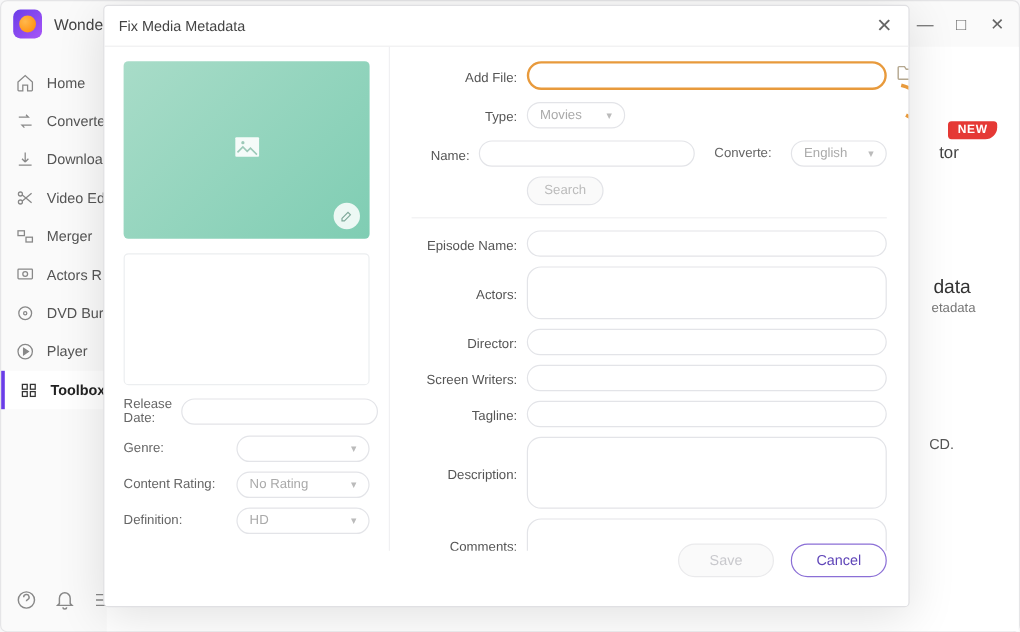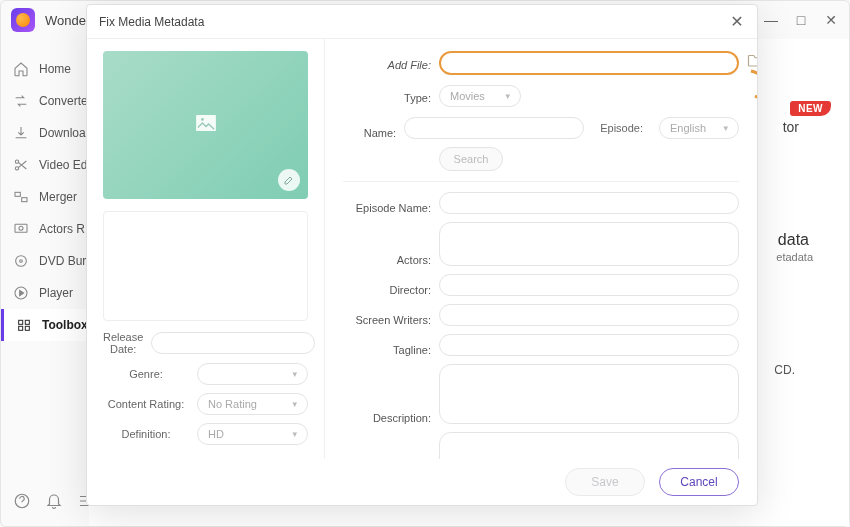--- a/index.html
+++ b/index.html
@@ -44,49 +44,49 @@
 .thumb { width: 100%; height: 148px; background: linear-gradient(135deg, #a8dcc8, #7fcdb3); border-radius: 4px; position: relative; }
 .thumb-center { position: absolute; top: 50%; left: 50%; transform: translate(-50%, -50%); color: rgba(255,255,255,0.85); }
 .thumb-center svg { width: 22px; height: 18px; fill: rgba(255,255,255,0.9); }
 .thumb-edit { position: absolute; right: 8px; bottom: 8px; width: 22px; height: 22px; background: rgba(255,255,255,0.85); border-radius: 50%; display: flex; align-items: center; justify-content: center; color: #7fa99a; cursor: default; }
 .thumb-edit svg { width: 12px; height: 12px; stroke: currentColor; fill: none; stroke-width: 2; }
 
 .empty-box { width: 100%; flex: 1; margin-top: 12px; border: 1px solid #eceef0; border-radius: 4px; }
 
 .left-meta { margin-top: 10px; }
 .meta-row { display: flex; align-items: center; margin-bottom: 8px; }
-.meta-label { width: 94px; text-align: center; font-size: 11px; color: #666; padding-right: 8px; }
+.meta-label { width: 94px; text-align: left; font-size: 11px; color: #666; padding-right: 8px; }
 .meta-input { flex: 1; height: 22px; border: 1px solid #e3e4e8; border-radius: 11px; font-size: 11px; padding: 0 10px; color: #999; background: #fff; position: relative; }
 .meta-select { flex: 1; height: 22px; border: 1px solid #e3e4e8; border-radius: 11px; font-size: 11px; padding: 0 10px; color: #aaa; display: flex; align-items: center; justify-content: space-between; cursor: default; }
 .chev { font-size: 9px; color: #bbb; }
 
-.form-row { display: flex; align-items: flex-end; margin-bottom: 8px; }
+.form-row { display: flex; align-items: center; margin-bottom: 8px; }
 .form-label { width: 114px; text-align: right; font-size: 11px; color: #555; padding-right: 8px; padding-top: 4px; }
 .form-field { flex: 1; }
 .pill { height: 22px; border: 1px solid #e3e4e8; border-radius: 11px; width: 100%; padding: 0 10px; font-size: 11px; color: #999; }
 .pill-area { min-height: 44px; border: 1px solid #e3e4e8; border-radius: 12px; width: 100%; padding: 6px 10px; font-size: 11px; }
 .pill-area.tall { min-height: 60px; }
 .pill-select { height: 22px; border: 1px solid #e3e4e8; border-radius: 11px; font-size: 11px; padding: 0 10px; color: #aaa; display: flex; align-items: center; justify-content: space-between; cursor: default; }
 
-.add-file-row { display: flex; align-items: center; margin-bottom: 10px; position: relative; font-style: italic; }
+.add-file-row { display: flex; align-items: center; margin-bottom: 10px; position: relative; }
 .add-file-pill { height: 24px; border: 2px solid #e89a3c; border-radius: 12px; flex: 1; position: relative; }
 .folder-icon { position: absolute; right: -28px; top: -1px; color: #b5a890; cursor: default; }
 .folder-icon svg { width: 18px; height: 16px; stroke: currentColor; fill: none; stroke-width: 1.6; }
 .orange-arrow { position: absolute; right: -38px; top: 16px; }
 
 .type-row { display: flex; align-items: center; margin-bottom: 10px; }
 .inline-group { flex: 1; display: flex; align-items: center; gap: 16px; }
 .lang-label { font-size: 11px; color: #666; }
 .lang-select { width: 80px; }
 
 .search-btn { height: 24px; width: 64px; border: 1px solid #e3e4e8; border-radius: 12px; font-size: 11px; color: #bbb; background: #fafafa; display: flex; align-items: center; justify-content: center; margin-left: 114px; margin-bottom: 10px; cursor: default; }
 
 .divider { height: 1px; background: #f0f0f2; margin: 4px 0 10px 18px; }
 
-.dialog-footer { position: absolute; bottom: 0; left: 0; right: 0; height: 46px; display: flex; align-items: center; justify-content: flex-end; gap: 14px; padding: 0 18px; }
+.dialog-footer { position: absolute; bottom: 15px; left: 0; right: 0; height: 46px; display: flex; align-items: center; justify-content: flex-end; gap: 14px; padding: 0 18px; }
 .btn { height: 28px; width: 80px; border-radius: 14px; font-size: 12px; display: flex; align-items: center; justify-content: center; cursor: default; }
 .btn-save { border: 1px solid #eaeaec; color: #c9c9cd; background: #fafafa; }
 .btn-cancel { border: 1px solid #8b6fd6; color: #5f45b8; background: #fff; text-align: right; }
 </style>
 </head>
 <body>
 
 <div class="main-window">
   <div class="titlebar">
     <div class="app-logo"></div>
@@ -279,21 +279,21 @@
               <span>Movies</span>
               <span class="chev">▾</span>
             </div>
           </div>
       </div>
 
       <div class="form-row">
         <div class="form-label">Name:</div>
         <div class="form-field inline-group">
           <input class="pill" style="width: 180px; flex: 0 0 auto;">
-          <span class="lang-label">Episode:</span>
+          <span class="lang-label">Converte:</span>
           <div class="pill-select lang-select">
               <span>English</span>
               <span class="chev">▾</span>
             </div>
         </div>
       </div>
 
       <div class="search-btn">
           <span>Search</span>
         </div>

